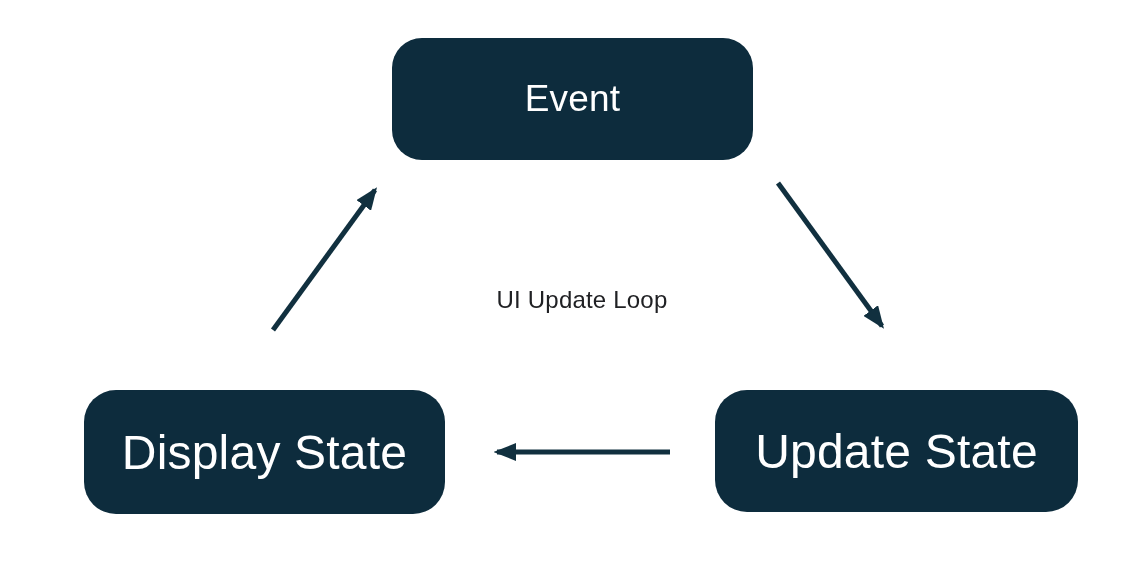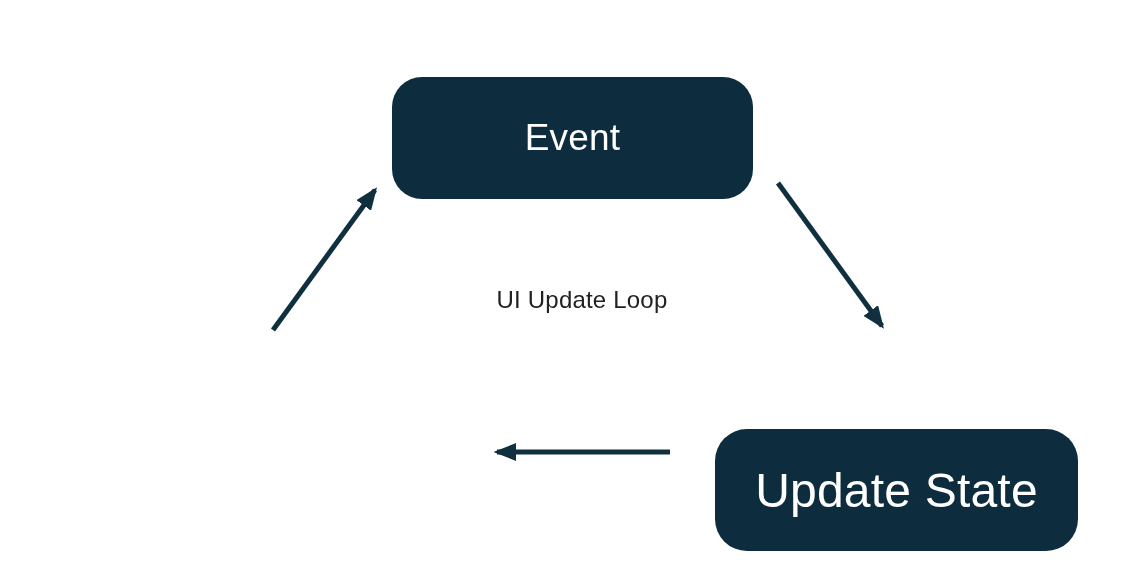--- a/index.html
+++ b/index.html
@@ -23,21 +23,20 @@
   }
   .node {
     position: absolute;
     background: var(--node-fill);
     color: var(--node-text);
     display: flex;
     align-items: center;
     justify-content: center;
     letter-spacing: 0.2px;
     white-space: nowrap;
-    margin-top: 39px;
   }
   .node-event {
     left: 392px; top: 38px;
     width: 361px; height: 122px;
     border-radius: 30px;
     font-size: 37px;
   }
   .node-display-state {
     left: 84px; top: 390px;
     width: 361px; height: 124px;
@@ -87,20 +86,23 @@
     </defs>
     <line class="arrow-line" x1="778" y1="183" x2="882" y2="326" marker-end="url(#head)"></line>
     <line class="arrow-line" x1="670" y1="452" x2="497" y2="452" marker-end="url(#head)"></line>
     <line class="arrow-line" x1="273" y1="330" x2="375" y2="190" marker-end="url(#head)"></line>
   </svg>
 
   <div class="node node-event">
     <span>Event</span>
   </div>
 
+  <div class="node node-display-state">
+    <span>Display State</span>
+  </div>
 
   <div class="node node-update-state">
     <span>Update State</span>
   </div>
 
   <div class="center-label">UI Update Loop</div>
 
 </div>
 
 </body></html>

